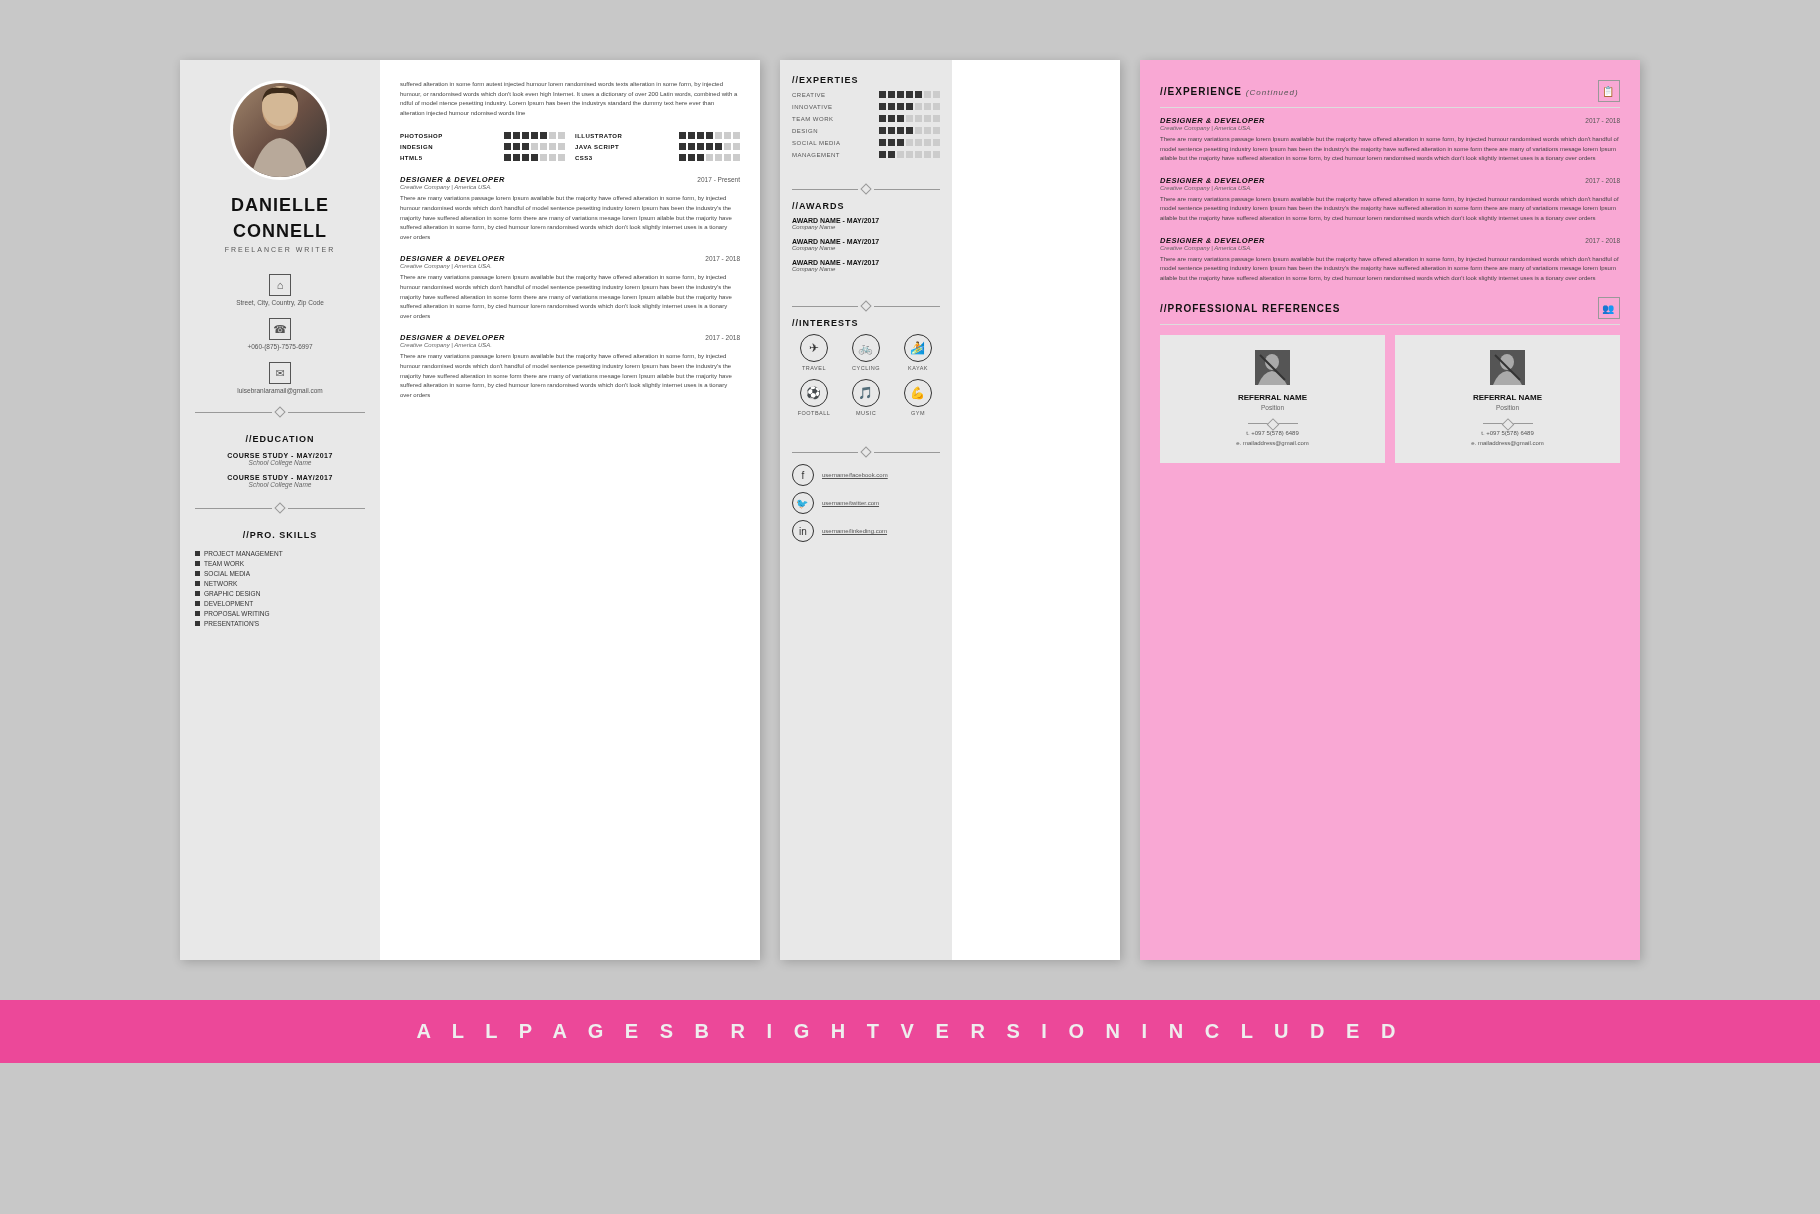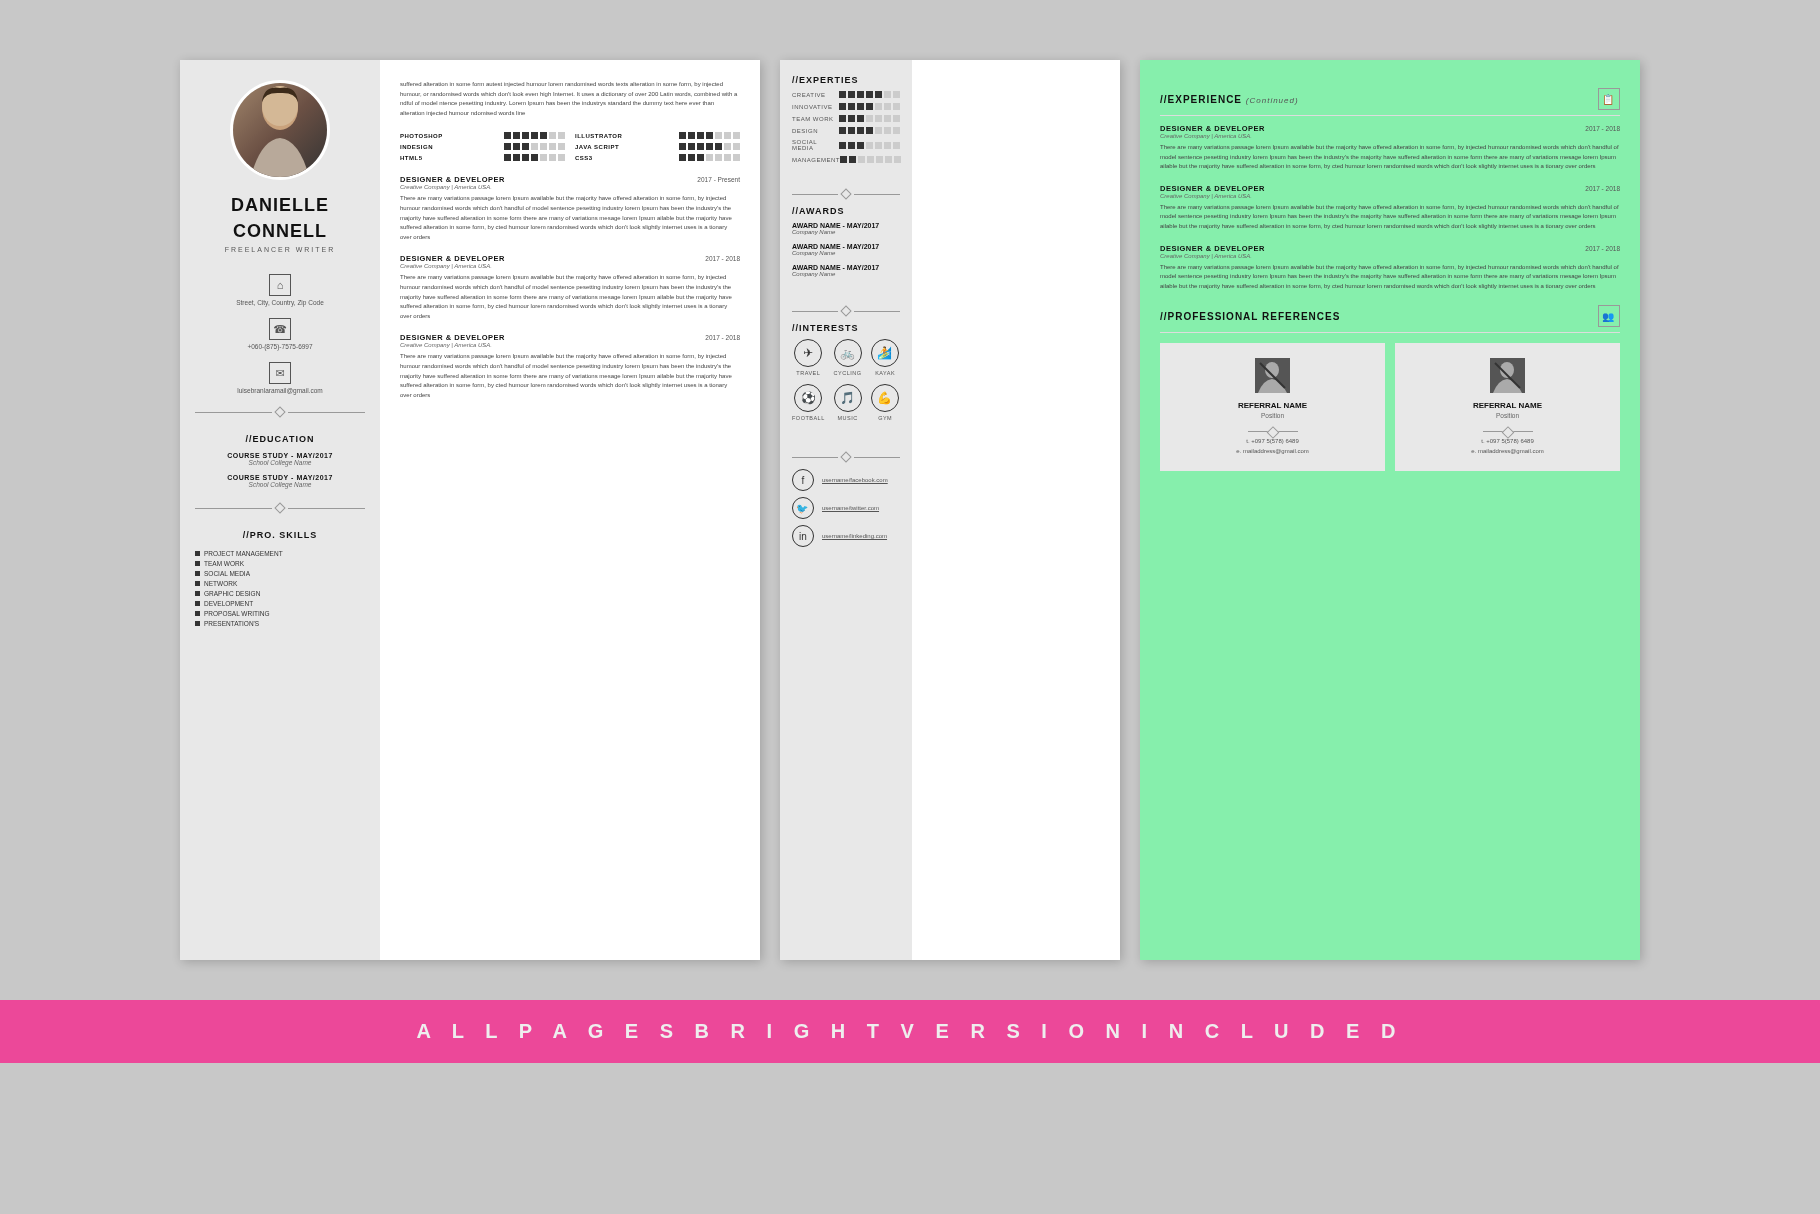--- a/index.html
+++ b/index.html
@@ -261,20 +261,21 @@
       display: flex;
       justify-content: space-between;
       align-items: baseline;
     }
 
     .exp-title {
       font-size: 7.5px;
       font-weight: 700;
       color: #111;
       letter-spacing: 0.5px;
+      font-style: italic;
     }
 
     .exp-date {
       font-size: 6.5px;
       color: #555;
     }
 
     .exp-company {
       font-size: 6px;
       color: #666;
@@ -285,21 +286,21 @@
     
     .page2 {
       display: flex;
       width: 340px;
       background: white;
       box-shadow: 2px 2px 10px rgba(0,0,0,0.2);
       min-height: 900px;
     }
 
     .page2-left {
-      width: 132px;
+      width: 172px;
       background: #e8e8e8;
       padding: 15px 12px;
       display: flex;
       flex-direction: column;
     }
 
     .page2-right {
       flex: 1;
       padding: 15px 15px;
     }
@@ -387,24 +388,24 @@
 
     .social-handle {
       font-size: 6px;
       color: #555;
       text-decoration: underline;
     }
 
     
     .page3 {
       width: 500px;
-      background: #86efac;
+      background: #f9a8d4;
       box-shadow: 2px 2px 10px rgba(0,0,0,0.2);
       min-height: 900px;
-      padding: 28px 20px;
+      padding: 20px 20px;
     }
 
     .ref-cards {
       display: flex;
       gap: 10px;
       margin-top: 10px;
     }
 
     .ref-card {
       flex: 1;

